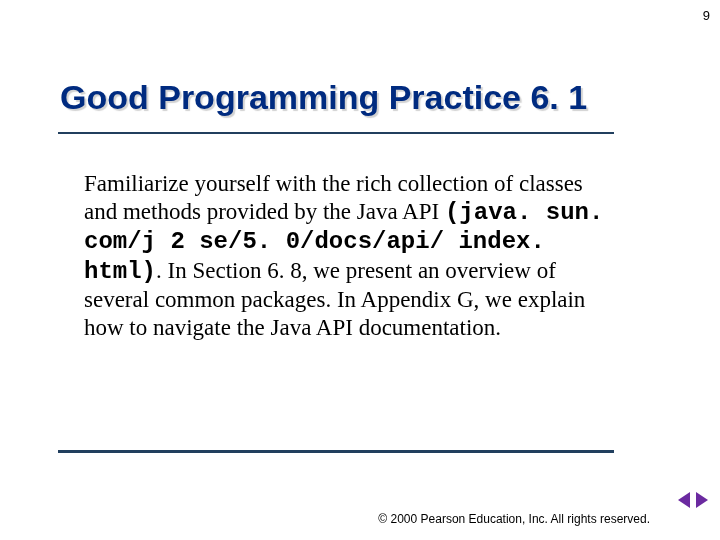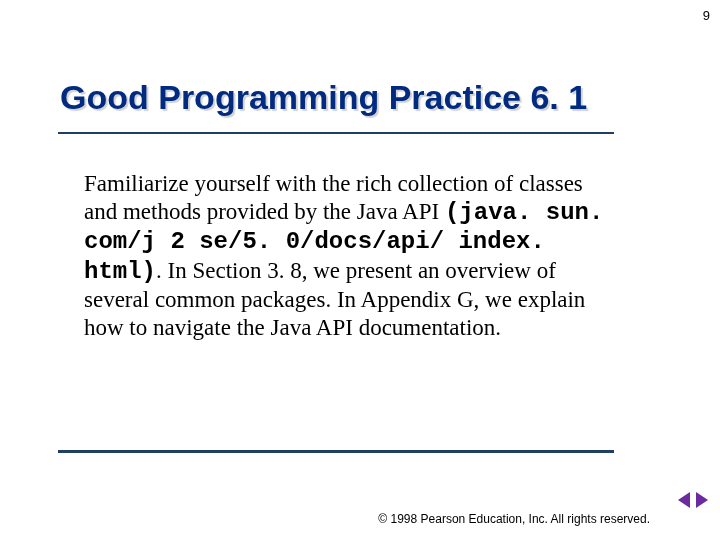--- a/index.html
+++ b/index.html
@@ -86,25 +86,25 @@
 </head>
 <body>
 
 <div class="page-number">9</div>
 
 <div class="title">Good Programming Practice 6. 1</div>
 
 <div class="rule1"></div>
 
 <div class="body-text">
-  <span>Familiarize yourself with the rich collection of classes and methods provided by the Java API </span><span class="mono">(java. sun. com/j 2 se/5. 0/docs/api/ index. html)</span><span>. In Section 3. 8, we present an overview of several common packages. In Appendix G, we explain how to navigate the Java API documentation.</span>
+  <span>Familiarize yourself with the rich collection of classes and methods provided by the Java API </span><span class="mono">(java. sun. com/j 2 se/5. 0/docs/api/ index. html)</span><span>. In Section 6. 8, we present an overview of several common packages. In Appendix G, we explain how to navigate the Java API documentation.</span>
 </div>
 
 <div class="rule2"></div>
 
 <div class="nav">
   <div class="tri tri-left"></div>
   <div class="tri tri-right"></div>
 </div>
 
 <div class="footer">
-  <span>©</span><span> 1998 Pearson Education, Inc. All rights reserved.</span>
+  <span>©</span><span> 2000 Pearson Education, Inc. All rights reserved.</span>
 </div>
 
 </body></html>

